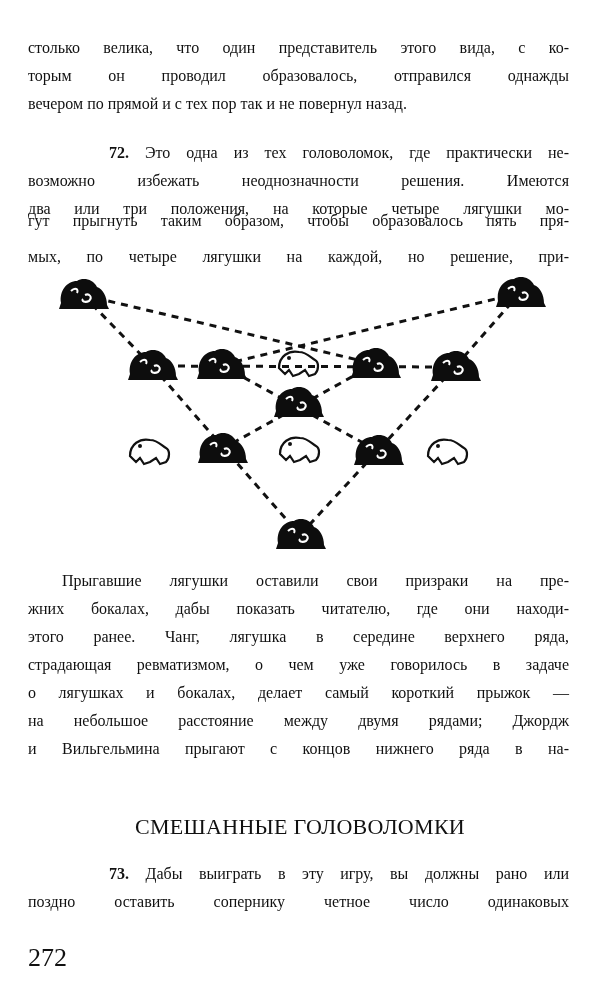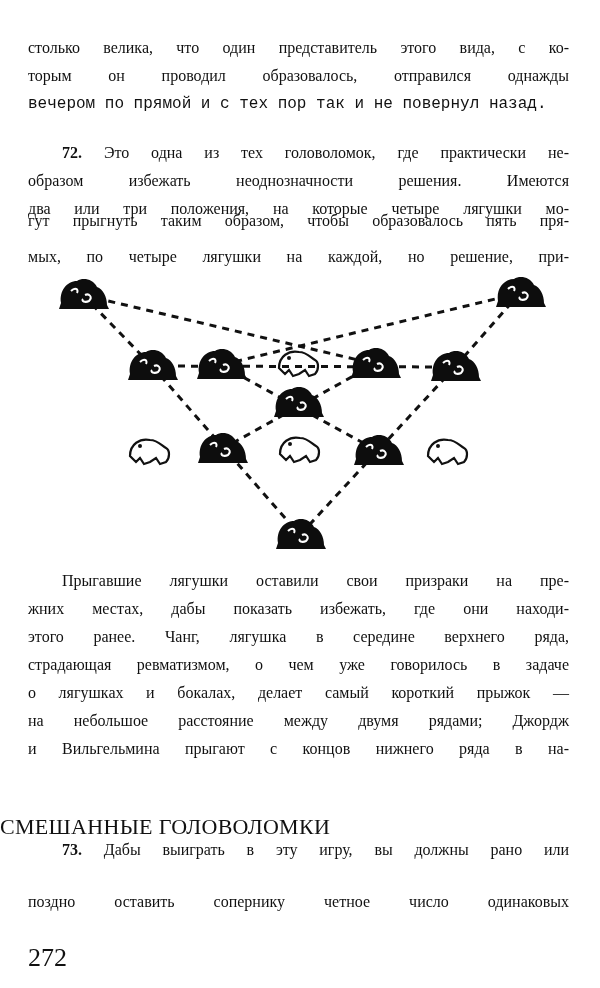--- a/index.html
+++ b/index.html
@@ -6,43 +6,43 @@
     body {
       width: 600px; height: 988px; position: relative; overflow: hidden;
       font-family: "Liberation Serif", "DejaVu Serif", serif;
       color: #111111;
     }
     .line {
       position: absolute; left: 28px; width: 541px;
       font-size: 16px; line-height: 24px; white-space: nowrap;
       text-align: justify; text-align-last: justify;
     }
-    .line.last { text-align-last: left; font-family: Liberation Mono, monospace; }
+    .line.last { text-align-last: left; }
     .line.indent { left: 62px; width: 507px; }
-    .num { font-weight: bold; }
+    .num { font-weight: bold; margin-left: 47px; }
     .heading {
       position: absolute; left: 0; width: 600px; top: 814px;
-      text-align: left; font-size: 22px; letter-spacing: 0.3px;
+      text-align: center; font-size: 22px; letter-spacing: 0.3px;
     }
     .page-number { position: absolute; left: 28px; top: 943px; font-size: 26px; }
     .figure { position: absolute; left: 0; top: 270px; width: 600px; height: 290px; }
   </style>
 </head>
 <body>
 
 <div>
   <div class="line" style="top:36px">столько велика, что один представитель этого вида, с ко-</div>
   <div class="line" style="top:64px">торым он проводил образовалось, отправился однажды</div>
   <div class="line last" style="top:92px">вечером по прямой и с тех пор так и не повернул назад.</div>
 
   <div class="line indent" style="top:141px">
     <span class="num">72.</span>
     <span>Это одна из тех головоломок, где практически не-</span>
   </div>
-  <div class="line" style="top:169px">образом избежать неоднозначности решения. Имеются</div>
+  <div class="line" style="top:169px">возможно избежать неоднозначности решения. Имеются</div>
   <div class="line" style="top:197px">два или три положения, на которые четыре лягушки мо-</div>
   <div class="line" style="top:209px">гут прыгнуть таким образом, чтобы образовалось пять пря-</div>
   <div class="line" style="top:245px">мых, по четыре лягушки на каждой, но решение, при-</div>
 
   <svg class="figure" viewBox="0 0 600 290" xmlns="http://www.w3.org/2000/svg">
     <defs>
       <g id="solid-frog">
         <path d="M-22,8 C-24,-4 -16,-14 -6,-14 C0,-18 10,-16 14,-8 C20,-6 24,2 24,10 L26,14 L-24,14 Z" fill="#0d0d0d"></path>
         <path d="M-12,-4 C-8,-8 -4,-6 -6,-2 M2,0 C6,-2 10,2 6,6 C2,8 -2,6 0,4" stroke="#fff" stroke-width="2" fill="none"></path>
       </g>
@@ -74,29 +74,29 @@
       <use href="#ghost-frog" x="150" y="180"></use>
       <use href="#solid-frog" x="222" y="179"></use>
       <use href="#ghost-frog" x="300" y="178"></use>
       <use href="#solid-frog" x="378" y="181"></use>
       <use href="#ghost-frog" x="448" y="180"></use>
       <use href="#solid-frog" x="300" y="265"></use>
     </g>
   </svg>
 
   <div class="line indent" style="top:569px">Прыгавшие лягушки оставили свои призраки на пре-</div>
-  <div class="line" style="top:597px">жних местах, дабы показать избежать, где они находи-</div>
+  <div class="line" style="top:597px">жних бокалах, дабы показать читателю, где они находи-</div>
   <div class="line" style="top:625px">этого ранее. Чанг, лягушка в середине верхнего ряда,</div>
   <div class="line" style="top:653px">страдающая ревматизмом, о чем уже говорилось в задаче</div>
   <div class="line" style="top:681px">о лягушках и бокалах, делает самый короткий прыжок —</div>
   <div class="line" style="top:709px">на небольшое расстояние между двумя рядами; Джордж</div>
   <div class="line" style="top:737px">и Вильгельмина прыгают с концов нижнего ряда в на-</div>
 
   <div class="heading">СМЕШАННЫЕ ГОЛОВОЛОМКИ</div>
 
-  <div class="line indent" style="top:838px">
+  <div class="line indent" style="top:862px">
     <span class="num">73.</span>
     <span>Дабы выиграть в эту игру, вы должны рано или</span>
   </div>
   <div class="line" style="top:890px">поздно оставить сопернику четное число одинаковых</div>
 
   <div class="page-number">272</div>
 </div>
 
 </body></html>

